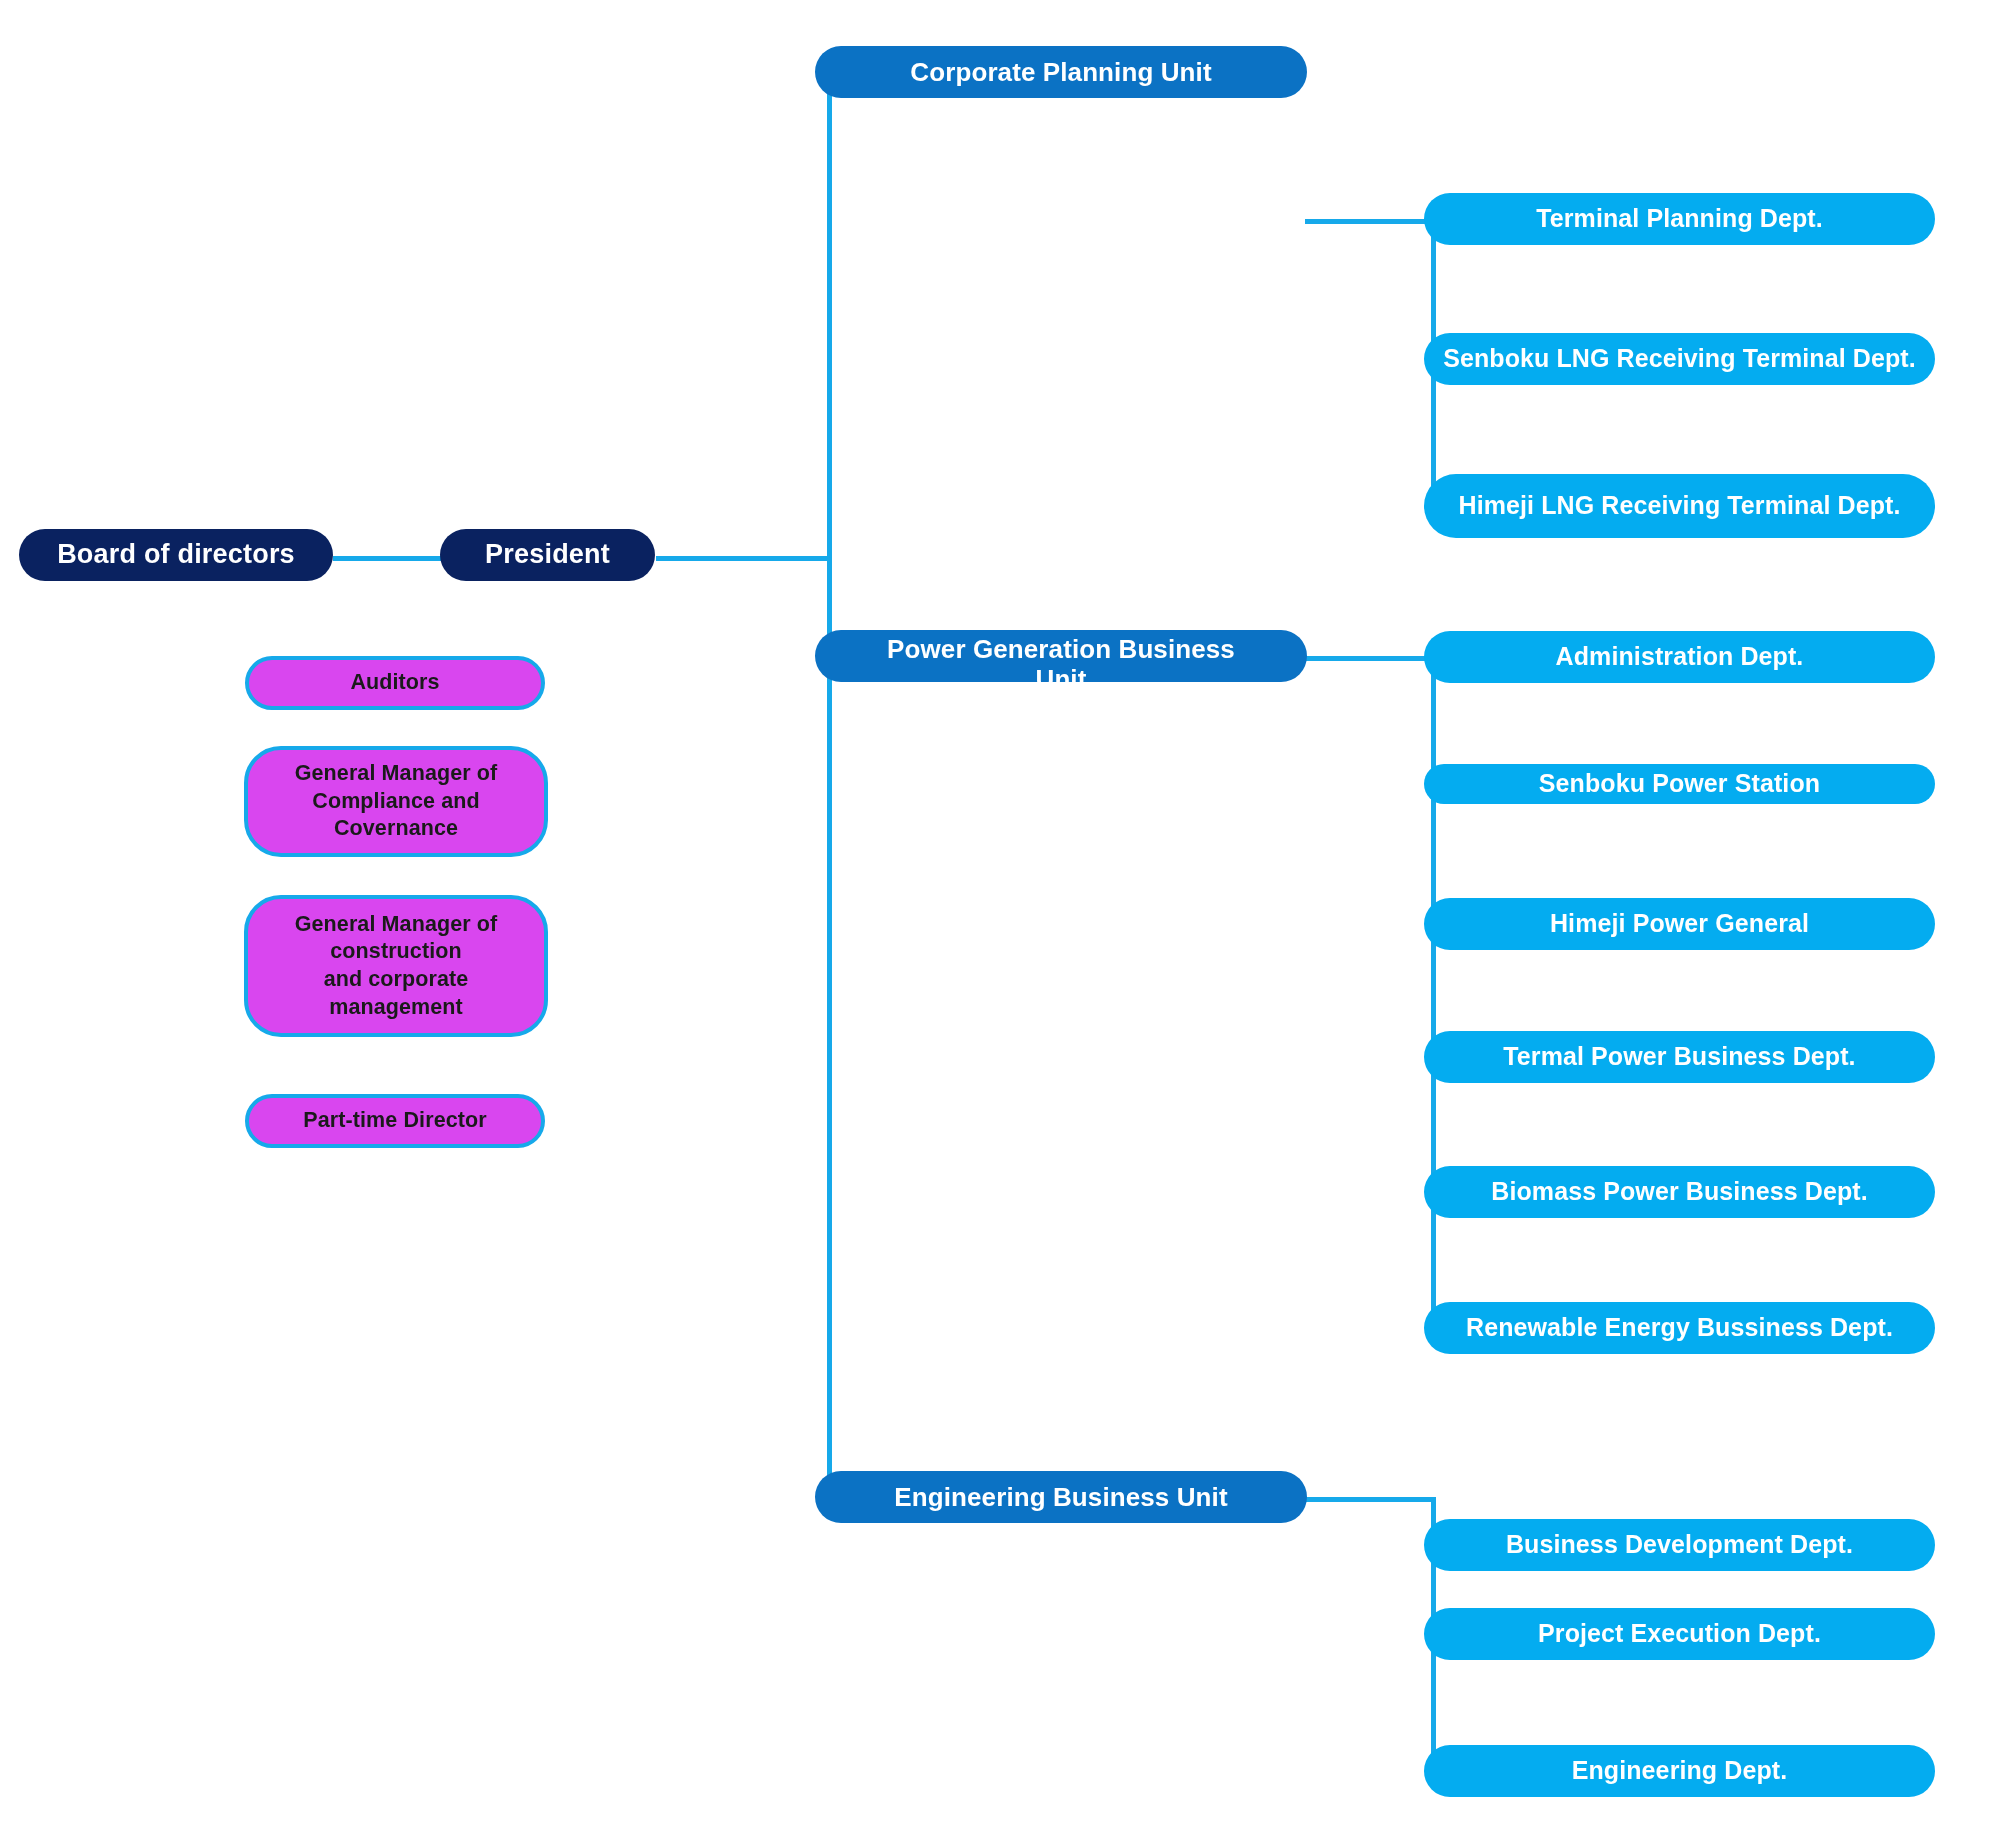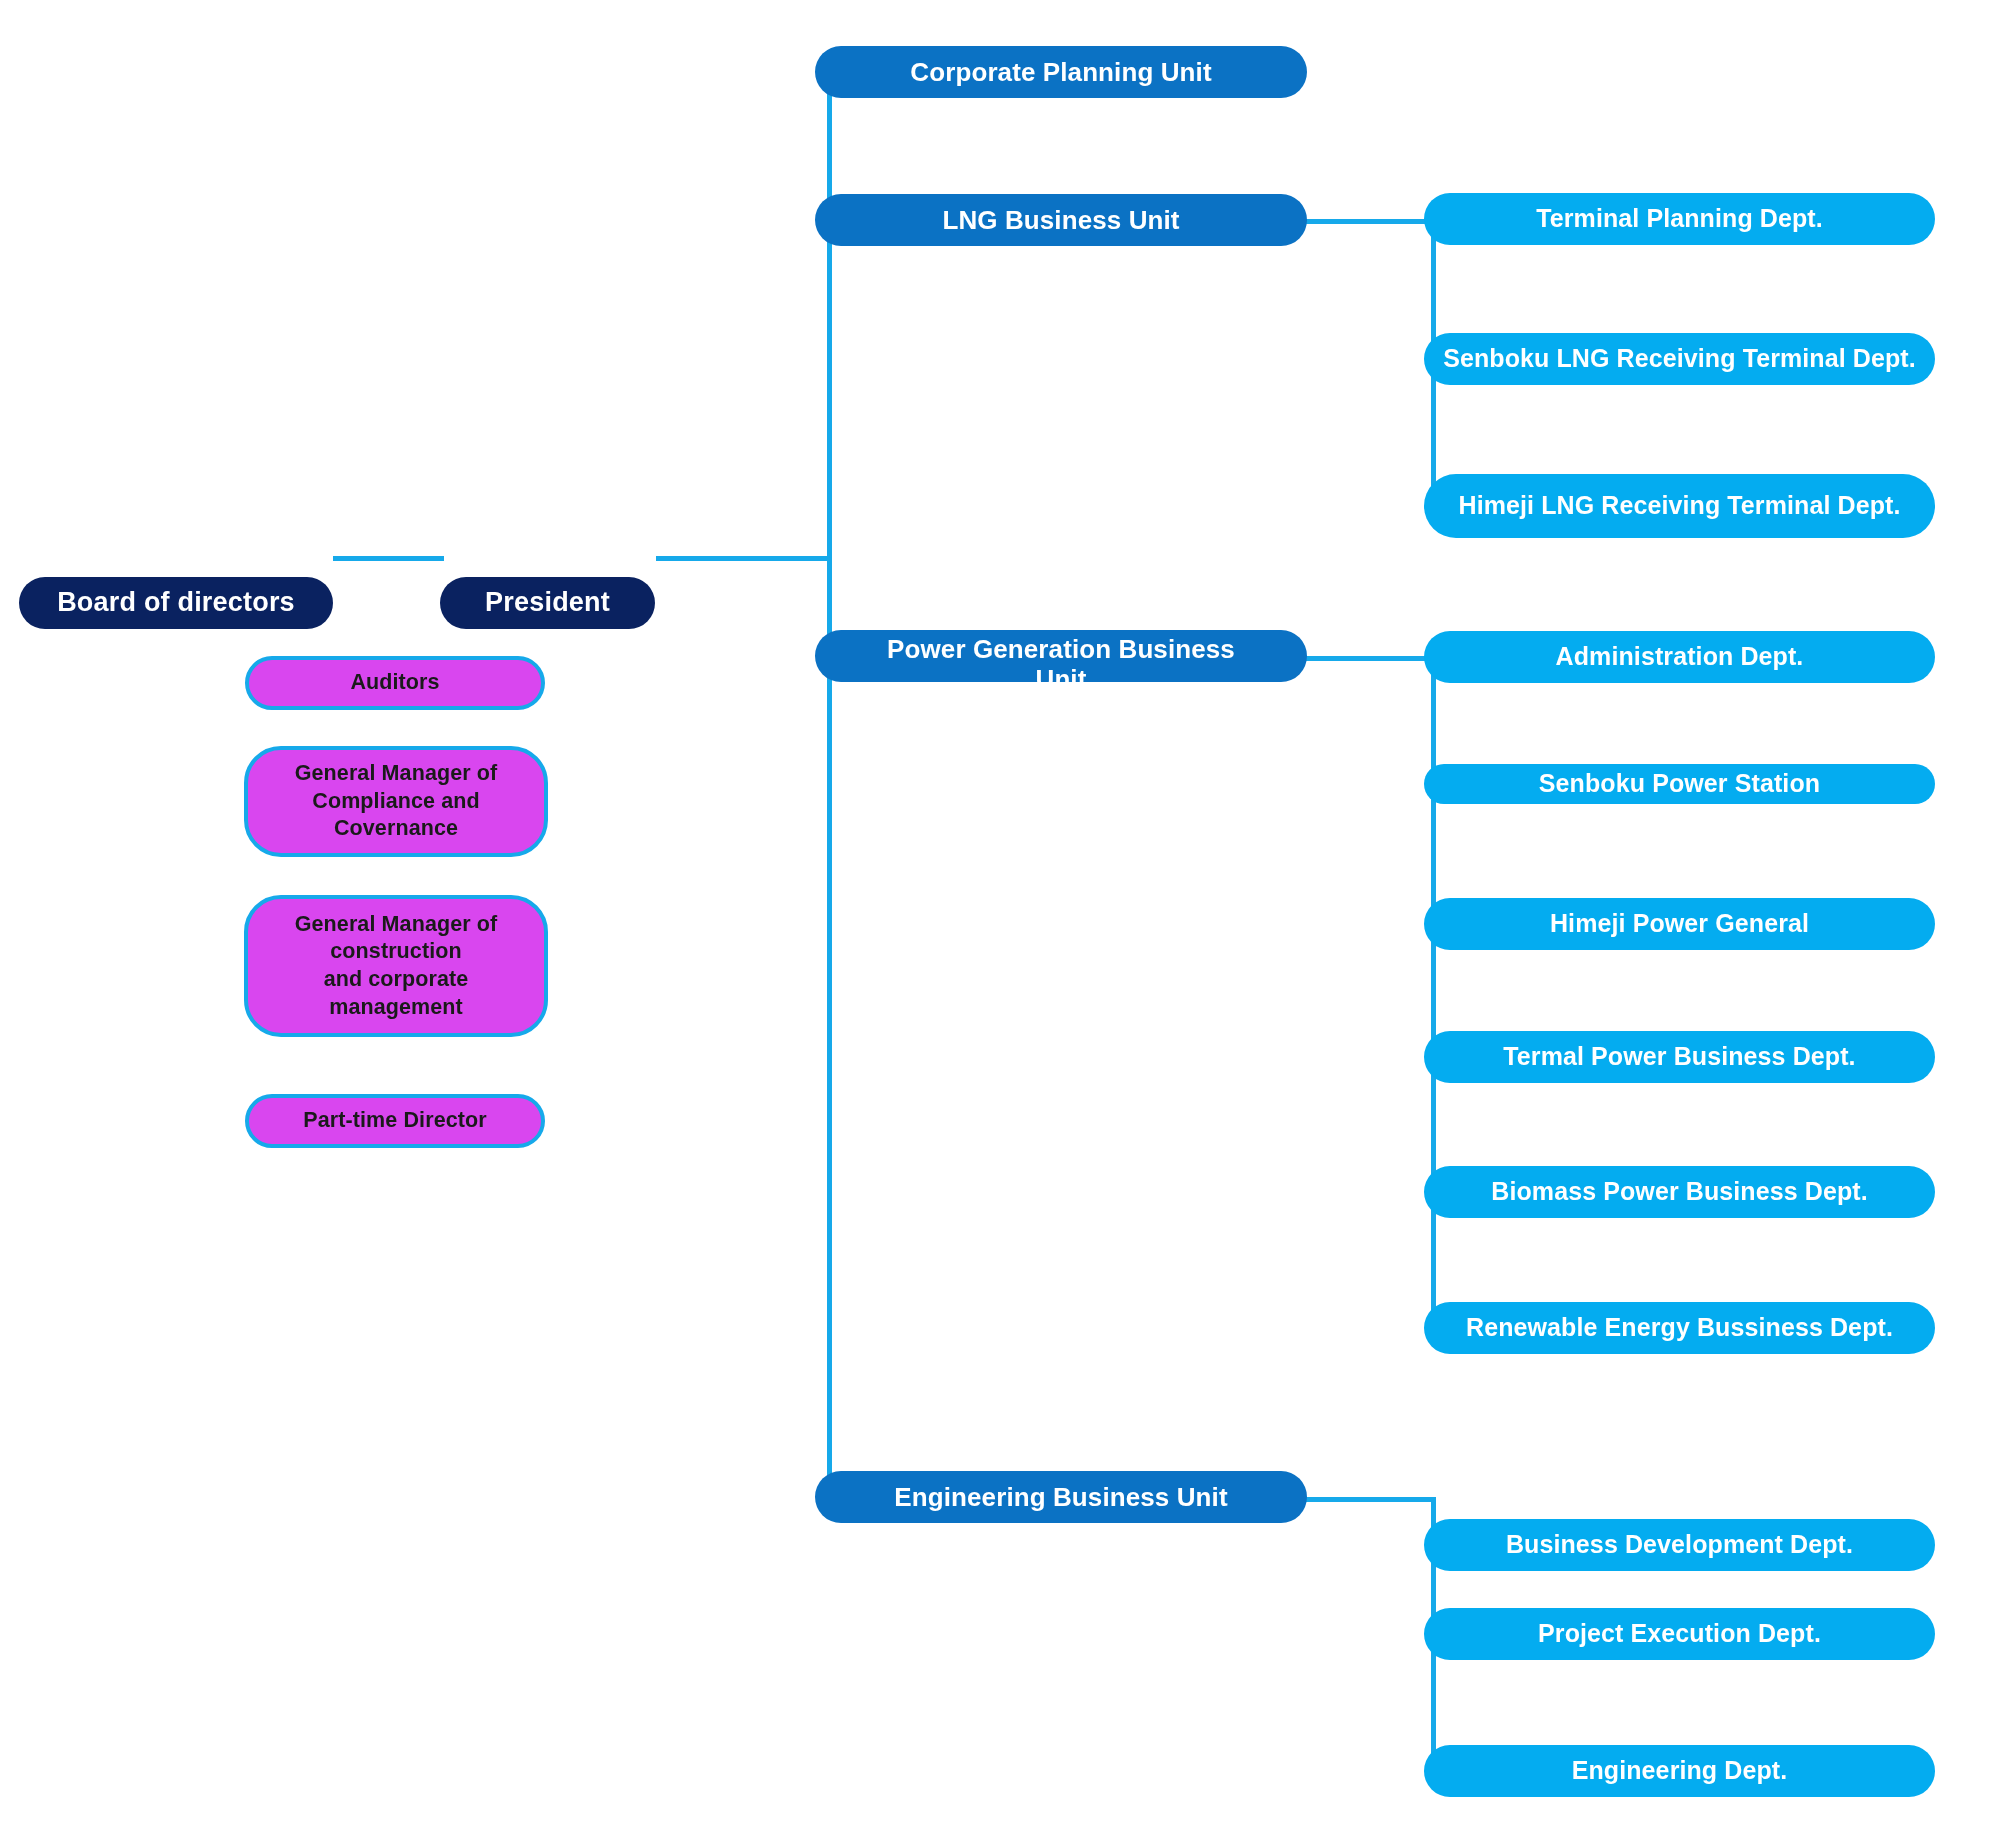--- a/index.html
+++ b/index.html
@@ -33,21 +33,20 @@
     overflow: hidden;
   }
 
   
   .node.navy {
     background: #0a2260;
     color: #ffffff;
     border-radius: 936px;
     font-size: 27px;
     letter-spacing: 0.2px;
-    margin-top: 48px;
   }
 
   
   .node.mid {
     background: #0b72c4;
     color: #ffffff;
     border-radius: 936px;
     font-size: 26px;
     letter-spacing: 0.1px;
   }
@@ -135,23 +134,20 @@
   </div>
 
   <div class="node outline" style="left:245px; top:1094px; width:300px; height:54px;">
     <span class="label">Part-time Director</span>
   </div>
 
   <div class="node mid" style="left:815px; top:46px; width:492px; height:52px;">
     <span class="label">Corporate Planning Unit</span>
   </div>
 
-  <div class="node mid" style="left:815px; top:194px; width:492px; height:52px;">
-    <span class="label">LNG Business Unit</span>
-  </div>
 
   <div class="node mid" style="left:815px; top:630px; width:492px; height:52px; align-items:flex-start; padding-top:3.7px;">
     <span class="label">Power Generation Business
 Unit</span>
   </div>
 
   <div class="node mid" style="left:815px; top:1471px; width:492px; height:52px;">
     <span class="label">Engineering Business Unit</span>
   </div>
 

